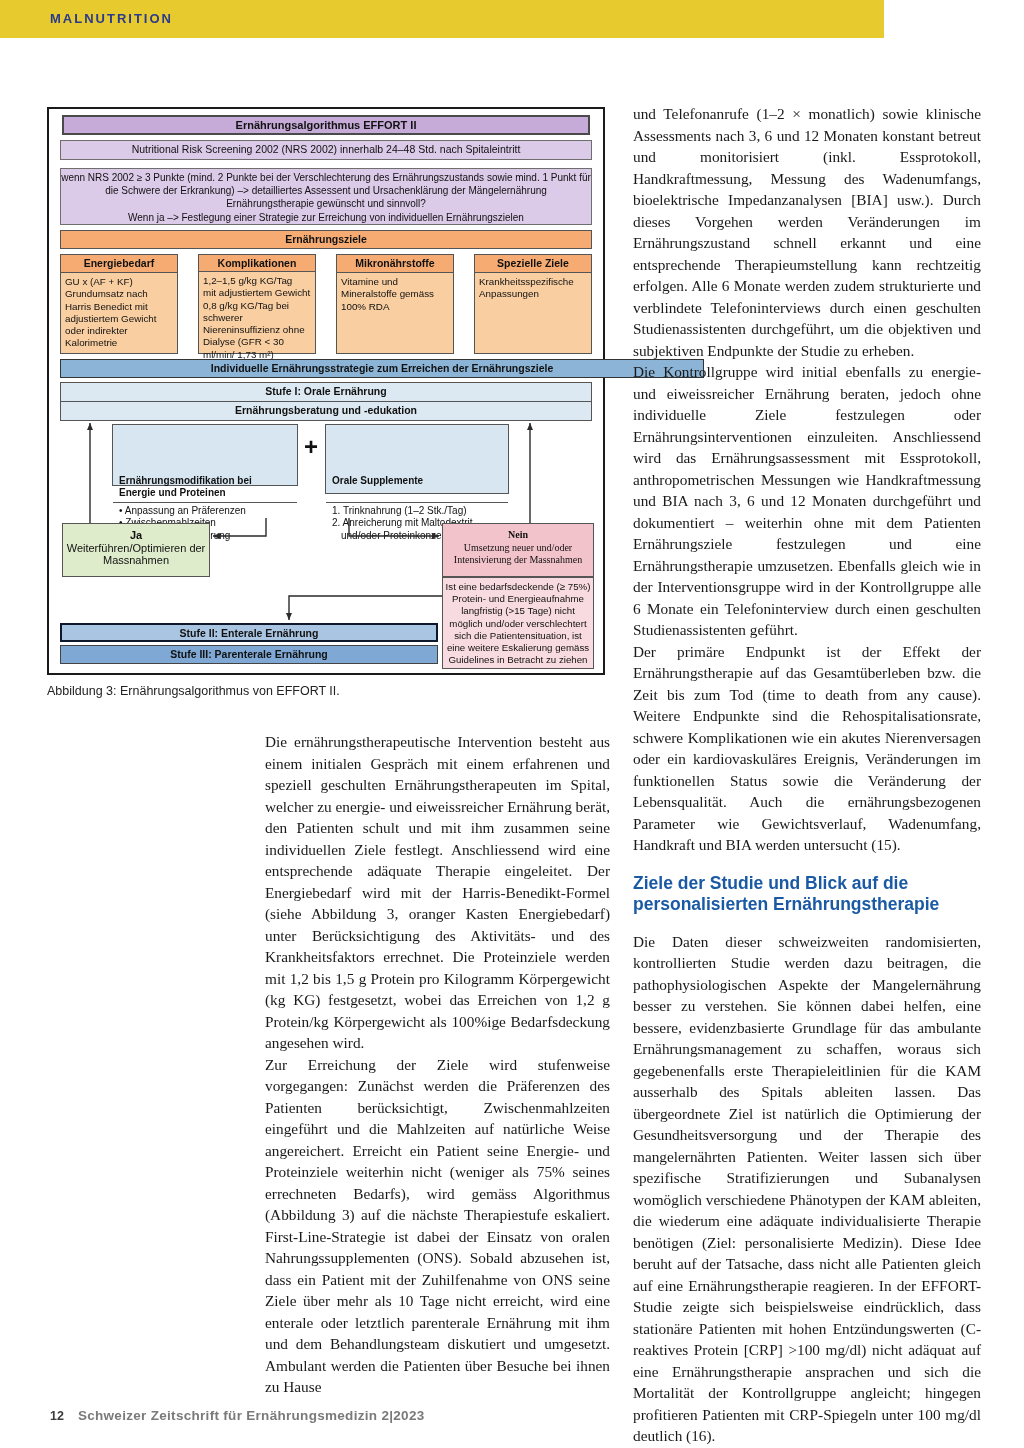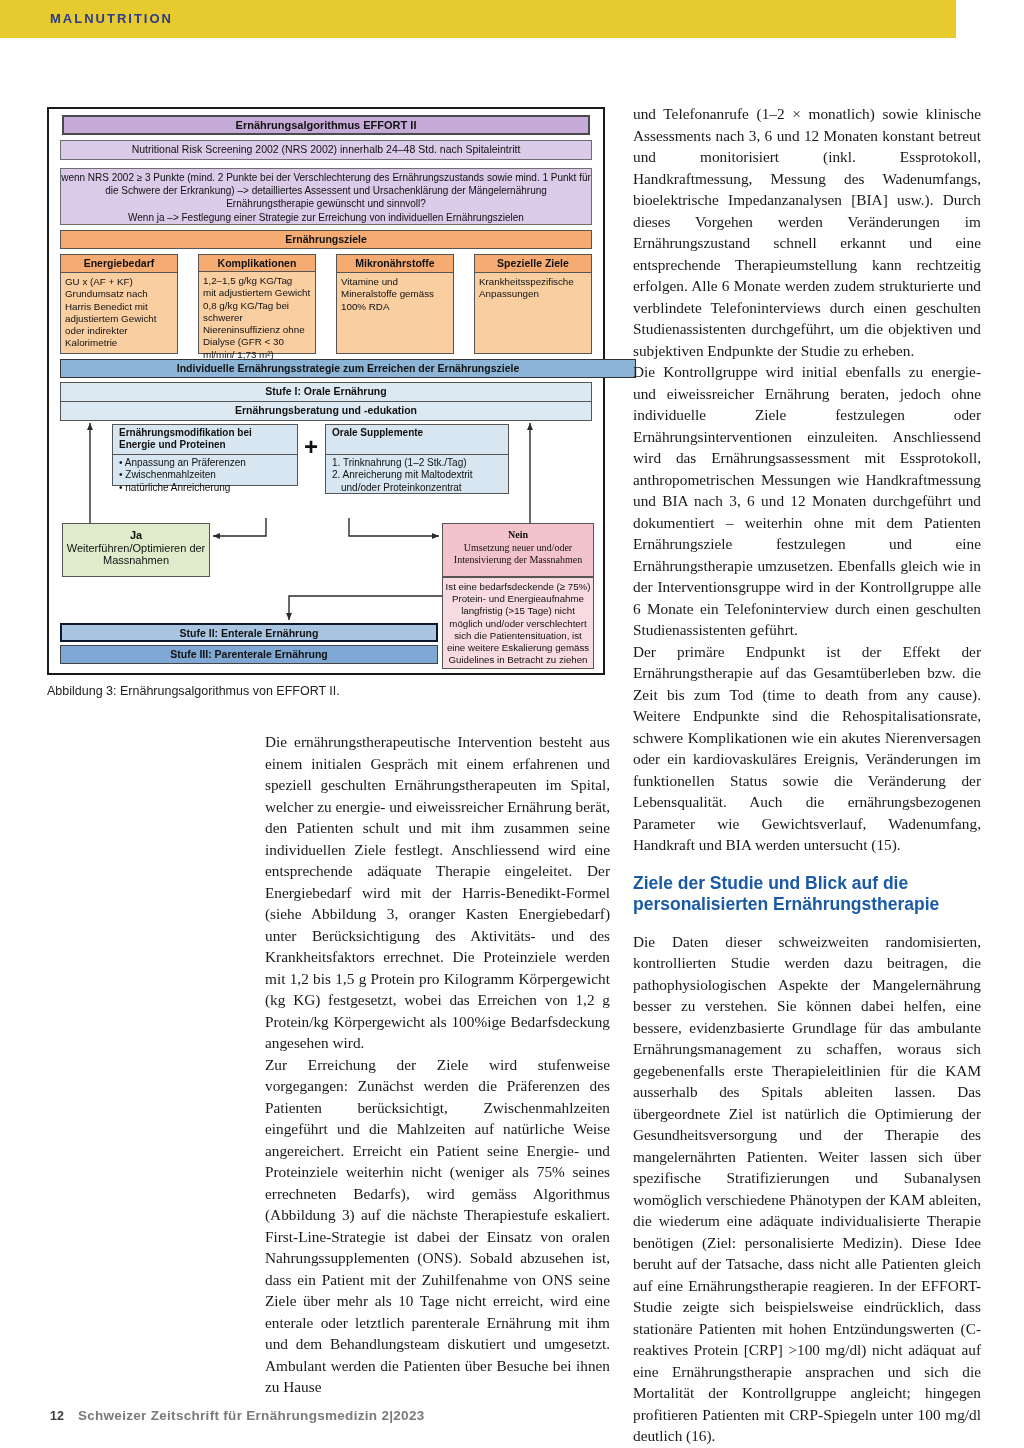--- a/index.html
+++ b/index.html
@@ -1,20 +1,20 @@
 <!DOCTYPE html>
 <html><head>
 <meta charset="utf-8">
 <style>
   html,body{margin:0;padding:0;background:#ffffff;}
   .page{position:relative;width:1024px;height:1448px;background:#ffffff;overflow:hidden;
         font-family:"Liberation Serif",serif;color:#191919;}
 
   
-  .topbar{position:absolute;left:0;top:0;width:956px;height:38px;background:#e7ca2e;}
+  .topbar{position:absolute;left:0;top:0;width:884px;height:38px;background:#e7ca2e;}
   .topbar-label{position:absolute;left:50px;top:11px;font-family:"Liberation Sans",sans-serif;
         font-size:13px;font-weight:bold;letter-spacing:2px;color:#2b3a8d;}
 
   
   .figure{position:absolute;left:47px;top:107px;width:558px;height:568px;border:2px solid #1a1a1a;
         box-sizing:border-box;background:#fff;font-family:"Liberation Sans",sans-serif;color:#111;}
   .fx{position:absolute;box-sizing:border-box;}
   .center{text-align:center;}
   .preline{white-space:pre-line;}
   .fx-title{left:13px;top:6px;width:528px;height:20px;background:#c6abd8;border:2px solid #4a4a4a;
@@ -23,29 +23,29 @@
         font-size:10.5px;line-height:17px;}
   .fx-wenn{left:11px;top:59px;width:532px;height:57px;background:#dccae9;border:1px solid #6e6e6e;
         font-size:10px;line-height:13.2px;padding-top:2px;}
   .fx-ziele{left:11px;top:121px;width:532px;height:19px;background:#f5ab72;border:1px solid #555;
         font-size:10.5px;font-weight:bold;line-height:16px;}
   .fx-goals{left:11px;top:145px;width:532px;height:100px;display:flex;gap:20px;}
   .goal{flex:1;border:1px solid #555;display:flex;flex-direction:column;background:#f9cfa2;}
   .goal-h{background:#f5ab72;border-bottom:1px solid #555;font-weight:bold;text-align:center;
         font-size:10.5px;line-height:16px;height:17px;}
   .goal-b{flex:1;padding:3px 4px;font-size:9.8px;line-height:12.3px;}
-  .fx-strategy{left:11px;top:250px;width:576px;height:19px;background:#8cb4d6;border:1px solid #333;
+  .fx-strategy{left:11px;top:250px;width:644px;height:19px;background:#8cb4d6;border:1px solid #333;
         font-size:10.5px;font-weight:bold;line-height:16px;}
   .fx-stufewrap{left:11px;top:273px;width:532px;border:1px solid #555;background:#dce9f2;}
   .fx-stufe1{height:18px;border-bottom:1px solid #555;font-size:10.5px;font-weight:bold;line-height:17px;}
   .fx-beratung{height:18px;font-size:10.5px;font-weight:bold;line-height:17px;}
   .smallbox{background:#d7e6f0;border:1px solid #555;}
   .fx-mod{left:63px;top:315px;width:186px;height:62px;}
   .fx-supp{left:276px;top:315px;width:184px;height:70px;}
-  .sb-h{padding:2px 6px;font-weight:bold;font-size:10px;line-height:11.5px;border-bottom:1px solid #555;height:25px;}
+  .sb-h{padding:2px 6px;font-weight:bold;font-size:10px;line-height:11.5px;border-bottom:1px solid #555;height:25px;margin-top:48px;}
   .sb-b{padding:2px 6px;font-size:10px;line-height:12.3px;}
   .sb-b .li{padding-left:9px;text-indent:-9px;}
   .fx-plus{left:249px;top:326px;width:26px;font-size:24px;font-weight:bold;line-height:24px;}
   .fx-reassess{left:150px;top:381px;width:218px;height:28px;background:#c9c9c9;border:1px solid #777;
         font-size:10px;line-height:12.8px;padding-top:1px;}
   .fx-ja{left:13px;top:414px;width:148px;height:54px;background:#dfeccb;border:1px solid #555;
         font-size:11px;line-height:12.5px;padding-top:5px;}
   .fx-nein{left:393px;top:414px;width:152px;height:54px;background:#f2c3ca;border:1px solid #555;
         font-size:10px;line-height:12.5px;padding-top:5px;font-family:Liberation Serif, serif;}
   .bx-title{font-weight:bold;}

